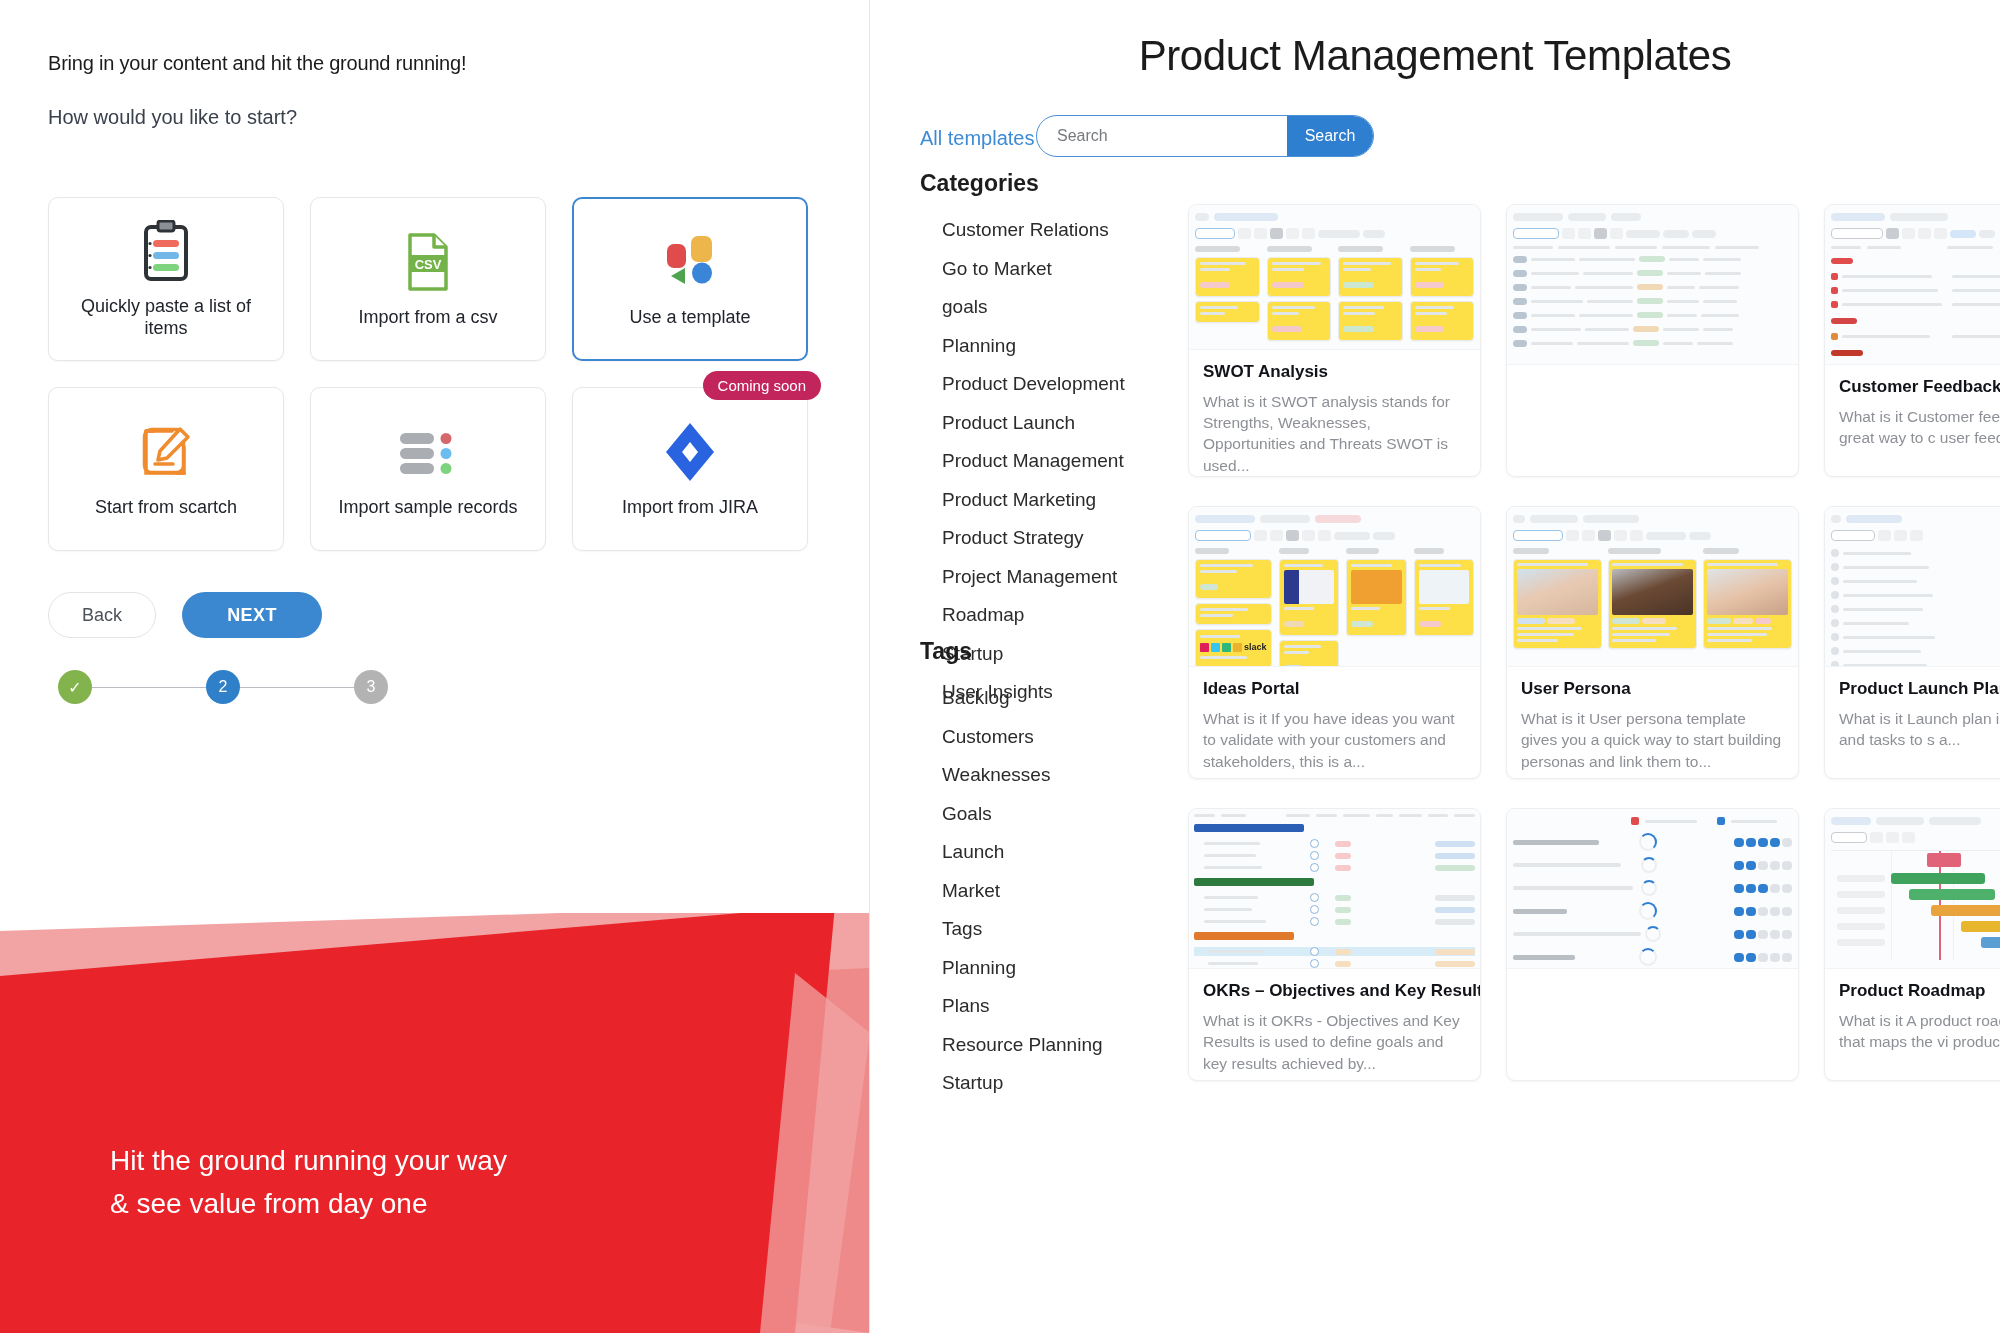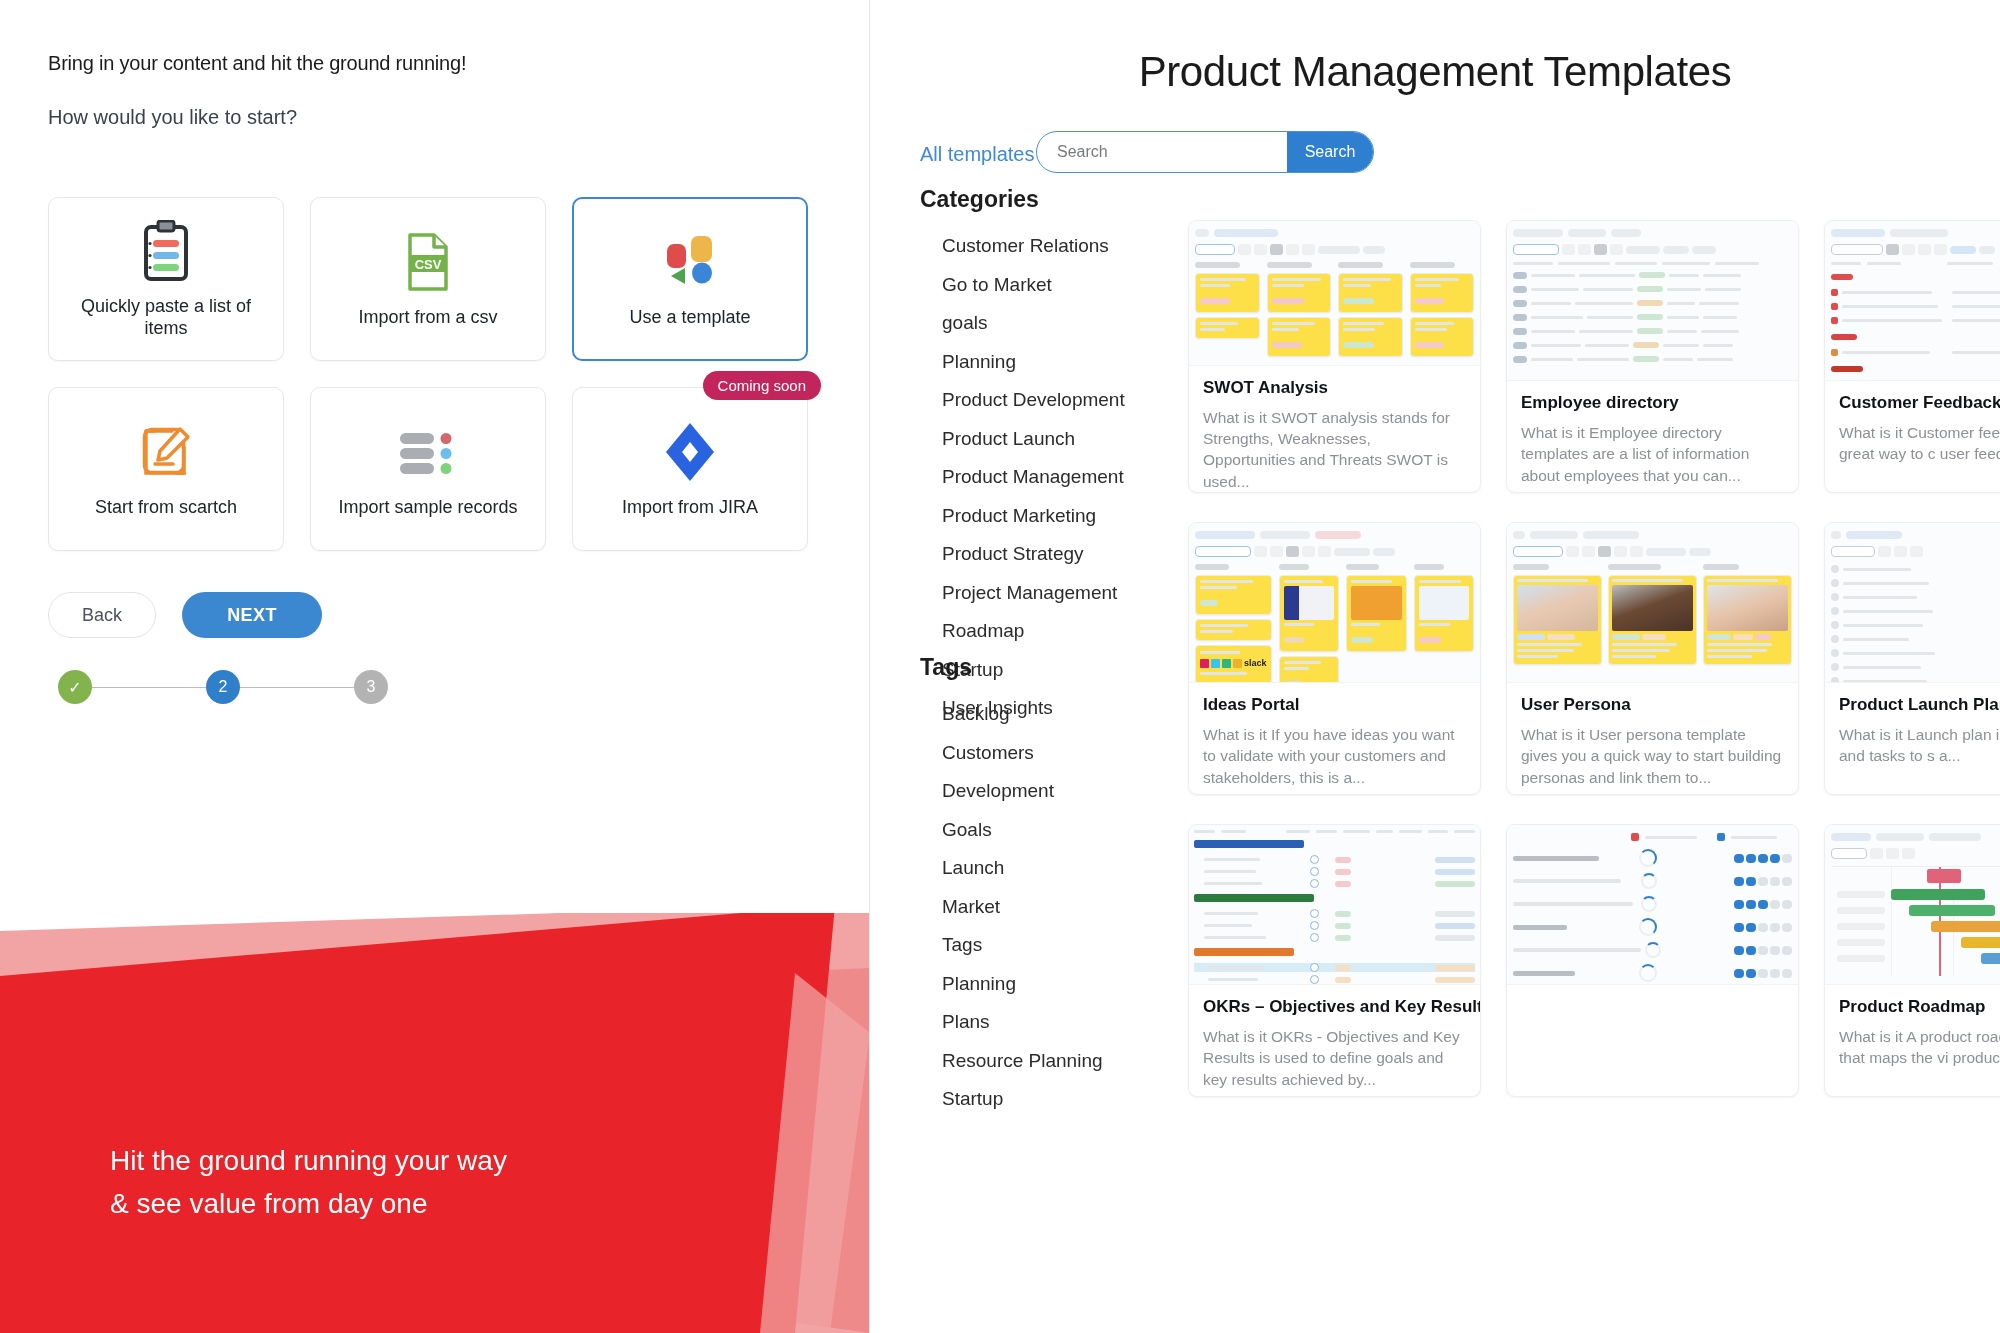--- a/index.html
+++ b/index.html
@@ -100,21 +100,21 @@
   .banner-l1 {
     position: absolute; left: 110px; top: 232px;
     font-size: 28px; color: #fff; font-weight: 300;
   }
   .banner-l2 {
     position: absolute; left: 110px; top: 275px;
     font-size: 28px; color: #fff; font-weight: 300;
   }
 
   
-  .right-panel { position: absolute; left: 870px; top: 0; width: 1130px; height: 1138px; background: #fff; overflow: hidden; margin-top: 16px; }
+  .right-panel { position: absolute; left: 870px; top: 0; width: 1130px; height: 1138px; background: #fff; overflow: hidden; }
   .tpl-title {
     position: absolute; left: 0; top: 32px; width: 1130px;
     text-align: center; font-size: 42px; color: #1b1b1b; font-weight: 400; letter-spacing: -0.4px;
   }
   .all-templates {
     position: absolute; left: 50px; top: 127px;
     font-size: 20px; color: #3d8bd4; cursor: pointer;
   }
   
   .search-wrap {
@@ -337,21 +337,21 @@
         <div class="side-item">Project Management</div>
         <div class="side-item">Roadmap</div>
         <div class="side-item">Startup</div>
         <div class="side-item">User Insights</div>
       </div>
 
       <div class="side-head" style="top:468px">Tags</div>
       <div class="side-list" style="top:518px">
         <div class="side-item">Backlog</div>
         <div class="side-item">Customers</div>
-        <div class="side-item">Development</div>
+        <div class="side-item">Weaknesses</div>
         <div class="side-item">Goals</div>
         <div class="side-item">Launch</div>
         <div class="side-item">Market</div>
         <div class="side-item">Tags</div>
         <div class="side-item">Planning</div>
         <div class="side-item">Plans</div>
         <div class="side-item">Resource Planning</div>
         <div class="side-item">Startup</div>
       </div>
     </div>
@@ -483,24 +483,20 @@
               </div>
             <div class="m-row">
                 <div class="m-pill" style="width:14px;height:7px;background:#b9c5d1"></div>
                 <div class="m-line" style="width:42px;margin:0"></div>
                 <div class="m-line" style="width:52px;margin:0"></div>
                 <div class="m-tag" style="width:26px;background:#cfe6d4"></div>
                 <div class="m-line" style="width:30px;margin:0"></div>
                 <div class="m-line" style="width:36px;margin:0"></div>
               </div>
           </div>
-        </div>
-        <div class="tcard-body">
-          <div class="tcard-title">Employee directory</div>
-          <div class="tcard-desc">What is it  Employee directory templates are a list of information about employees that you can...</div>
         </div>
       </div>
 
       <div class="tcard">
         <div class="thumb">
           <div class="mock">
             <div class="m-topbar">
                 <div class="m-pill" style="width:54px;background:#dfe9f5"></div>
                 <div class="m-pill" style="width:58px"></div>
               </div>

